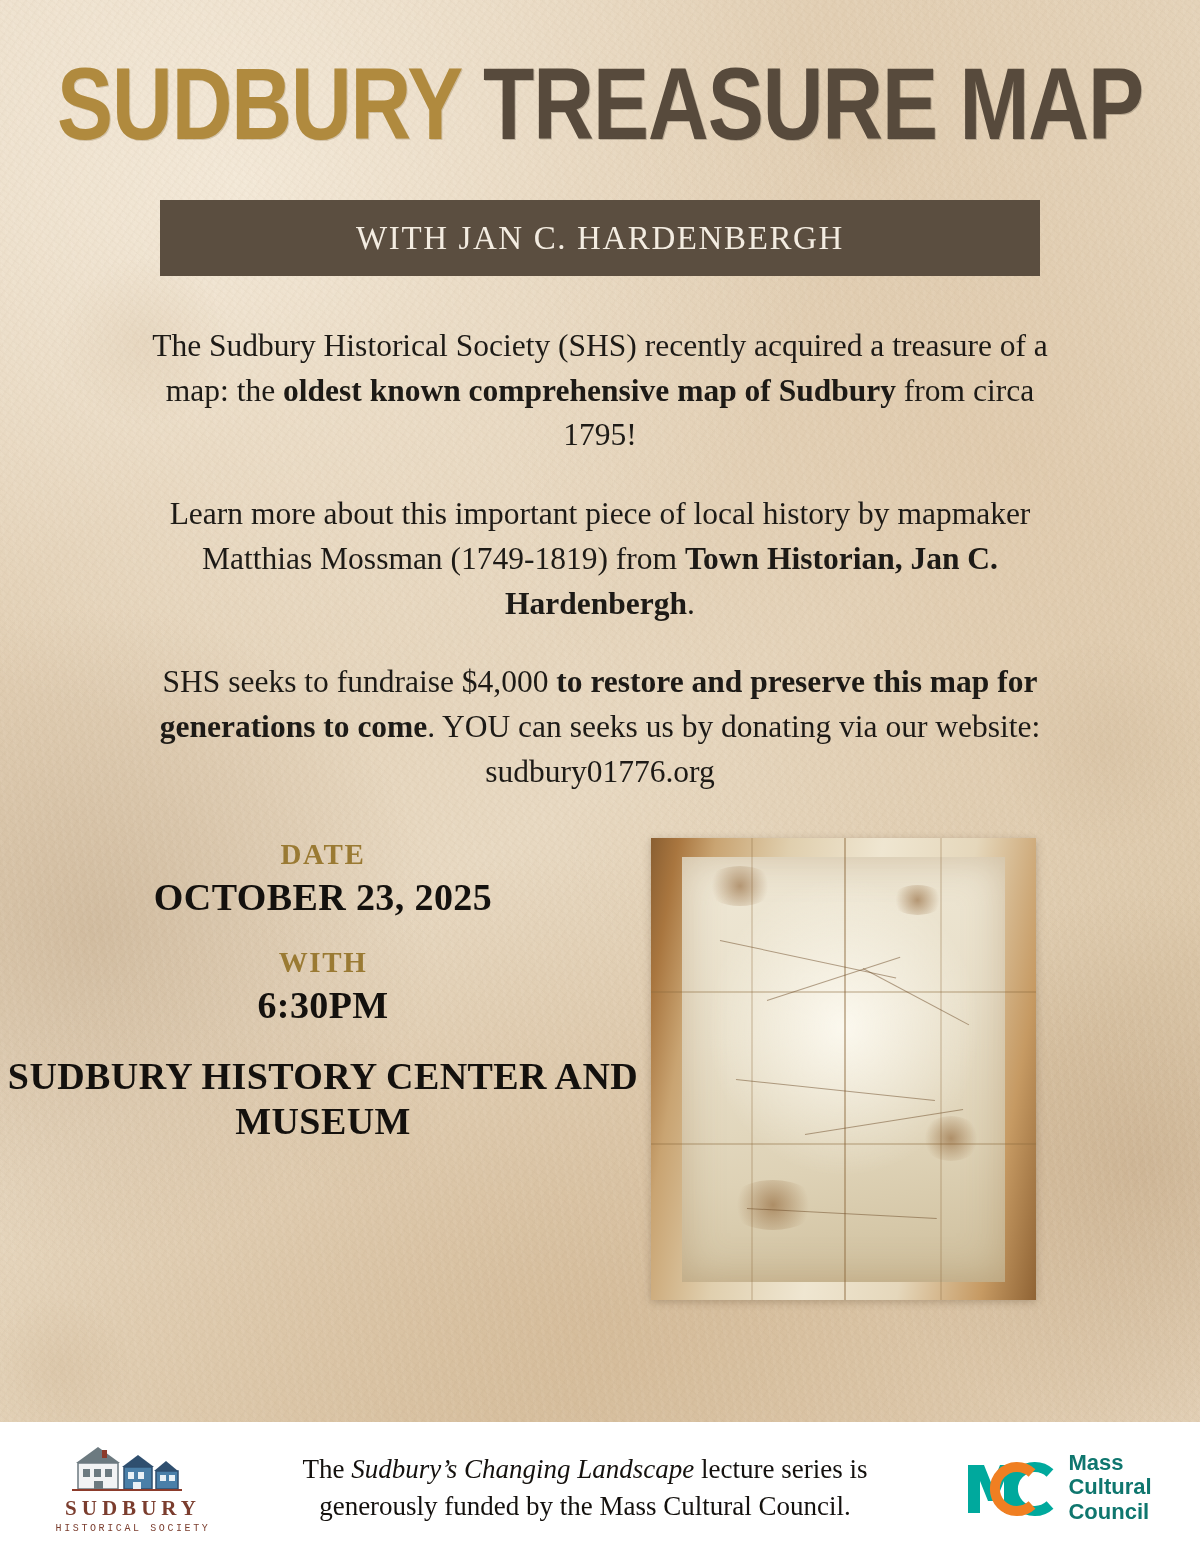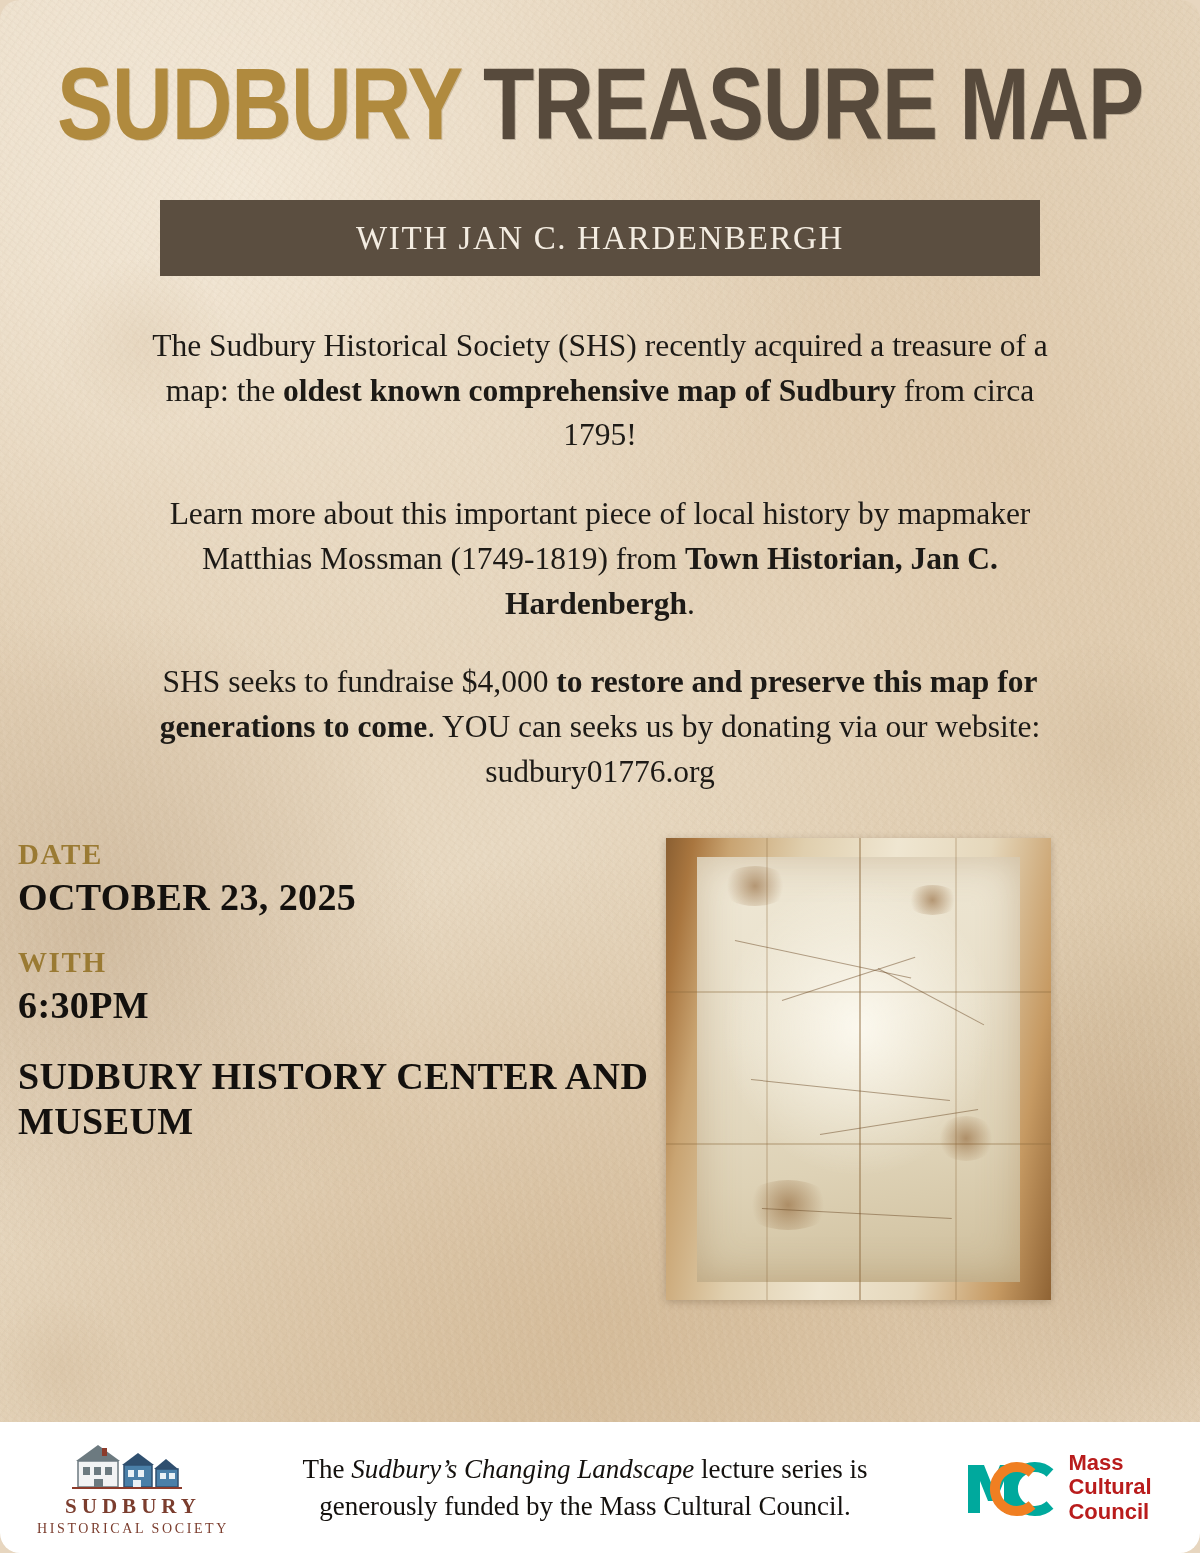--- a/index.html
+++ b/index.html
@@ -20,21 +20,20 @@
     height: 1553px;
     box-sizing: border-box;
     background:
       radial-gradient(ellipse 70% 50% at 20% 12%, rgba(255,250,240,0.55), rgba(255,250,240,0) 70%),
       radial-gradient(ellipse 60% 45% at 85% 30%, rgba(214,186,150,0.45), rgba(214,186,150,0) 70%),
       radial-gradient(ellipse 80% 40% at 50% 85%, rgba(205,175,138,0.5), rgba(205,175,138,0) 75%),
       radial-gradient(ellipse 40% 30% at 8% 60%, rgba(170,140,105,0.35), rgba(170,140,105,0) 70%),
       radial-gradient(ellipse 35% 25% at 95% 75%, rgba(180,150,115,0.4), rgba(180,150,115,0) 70%),
       linear-gradient(145deg, #e9dac4 0%, #e2cfb4 25%, #e8d9c2 50%, #ddc9ab 75%, #e6d5bd 100%);
     overflow: hidden;
-    border-radius: 20px;
   }
 
   
   .grain {
     position: absolute;
     inset: 0;
     pointer-events: none;
     opacity: 0.55;
     background-image:
       repeating-linear-gradient(37deg, rgba(140,110,75,0.05) 0px, rgba(140,110,75,0.05) 1px, rgba(255,255,255,0) 2px, rgba(255,255,255,0) 5px),
@@ -116,21 +115,22 @@
 
   
   .row {
     position: relative;
     margin: 44px 0 0 0;
     display: flex;
     align-items: flex-start;
   }
   .details {
     width: 640px;
-    padding-left: 18px;
+    padding-left: 3px;
+    text-align: center;
     color: #14110e;
   }
   .det-label {
     font-family: "Liberation Serif", serif;
     font-size: 29px;
     letter-spacing: 1.6px;
     color: #9a7a33;
     font-weight: bold;
     margin: 0 0 4px 0;
   }
@@ -211,22 +211,22 @@
   }
   .shs-logo .shs-name {
     font-family: "Liberation Serif", serif;
     font-size: 21px;
     letter-spacing: 5px;
     color: #7b3d2e;
     font-weight: bold;
     margin-top: 3px;
   }
   .shs-logo .shs-sub {
-    font-family: Liberation Serif, serif;
-    font-size: 14px;
+    font-family: Liberation Mono, monospace;
+    font-size: 10px;
     letter-spacing: 2.6px;
     color: #7b3d2e;
     margin-top: 2px;
   }
   .footer-text {
     flex: 1;
     text-align: center;
     font-family: "Liberation Serif", serif;
     font-size: 27px;
     line-height: 1.35;
@@ -239,21 +239,21 @@
     display: flex;
     align-items: center;
     justify-content: center;
     margin-right: 18px;
   }
   .mcc .mcc-text {
     font-family: "Liberation Sans", sans-serif;
     font-weight: bold;
     font-size: 22px;
     line-height: 1.12;
-    color: #b91c1c;
+    color: #0f766e;
     margin-left: 10px;
   }
 </style>
 </head>
 <body>
 
 <div class="poster">
   <div class="grain"></div>
   <div class="blotches"></div>
 

